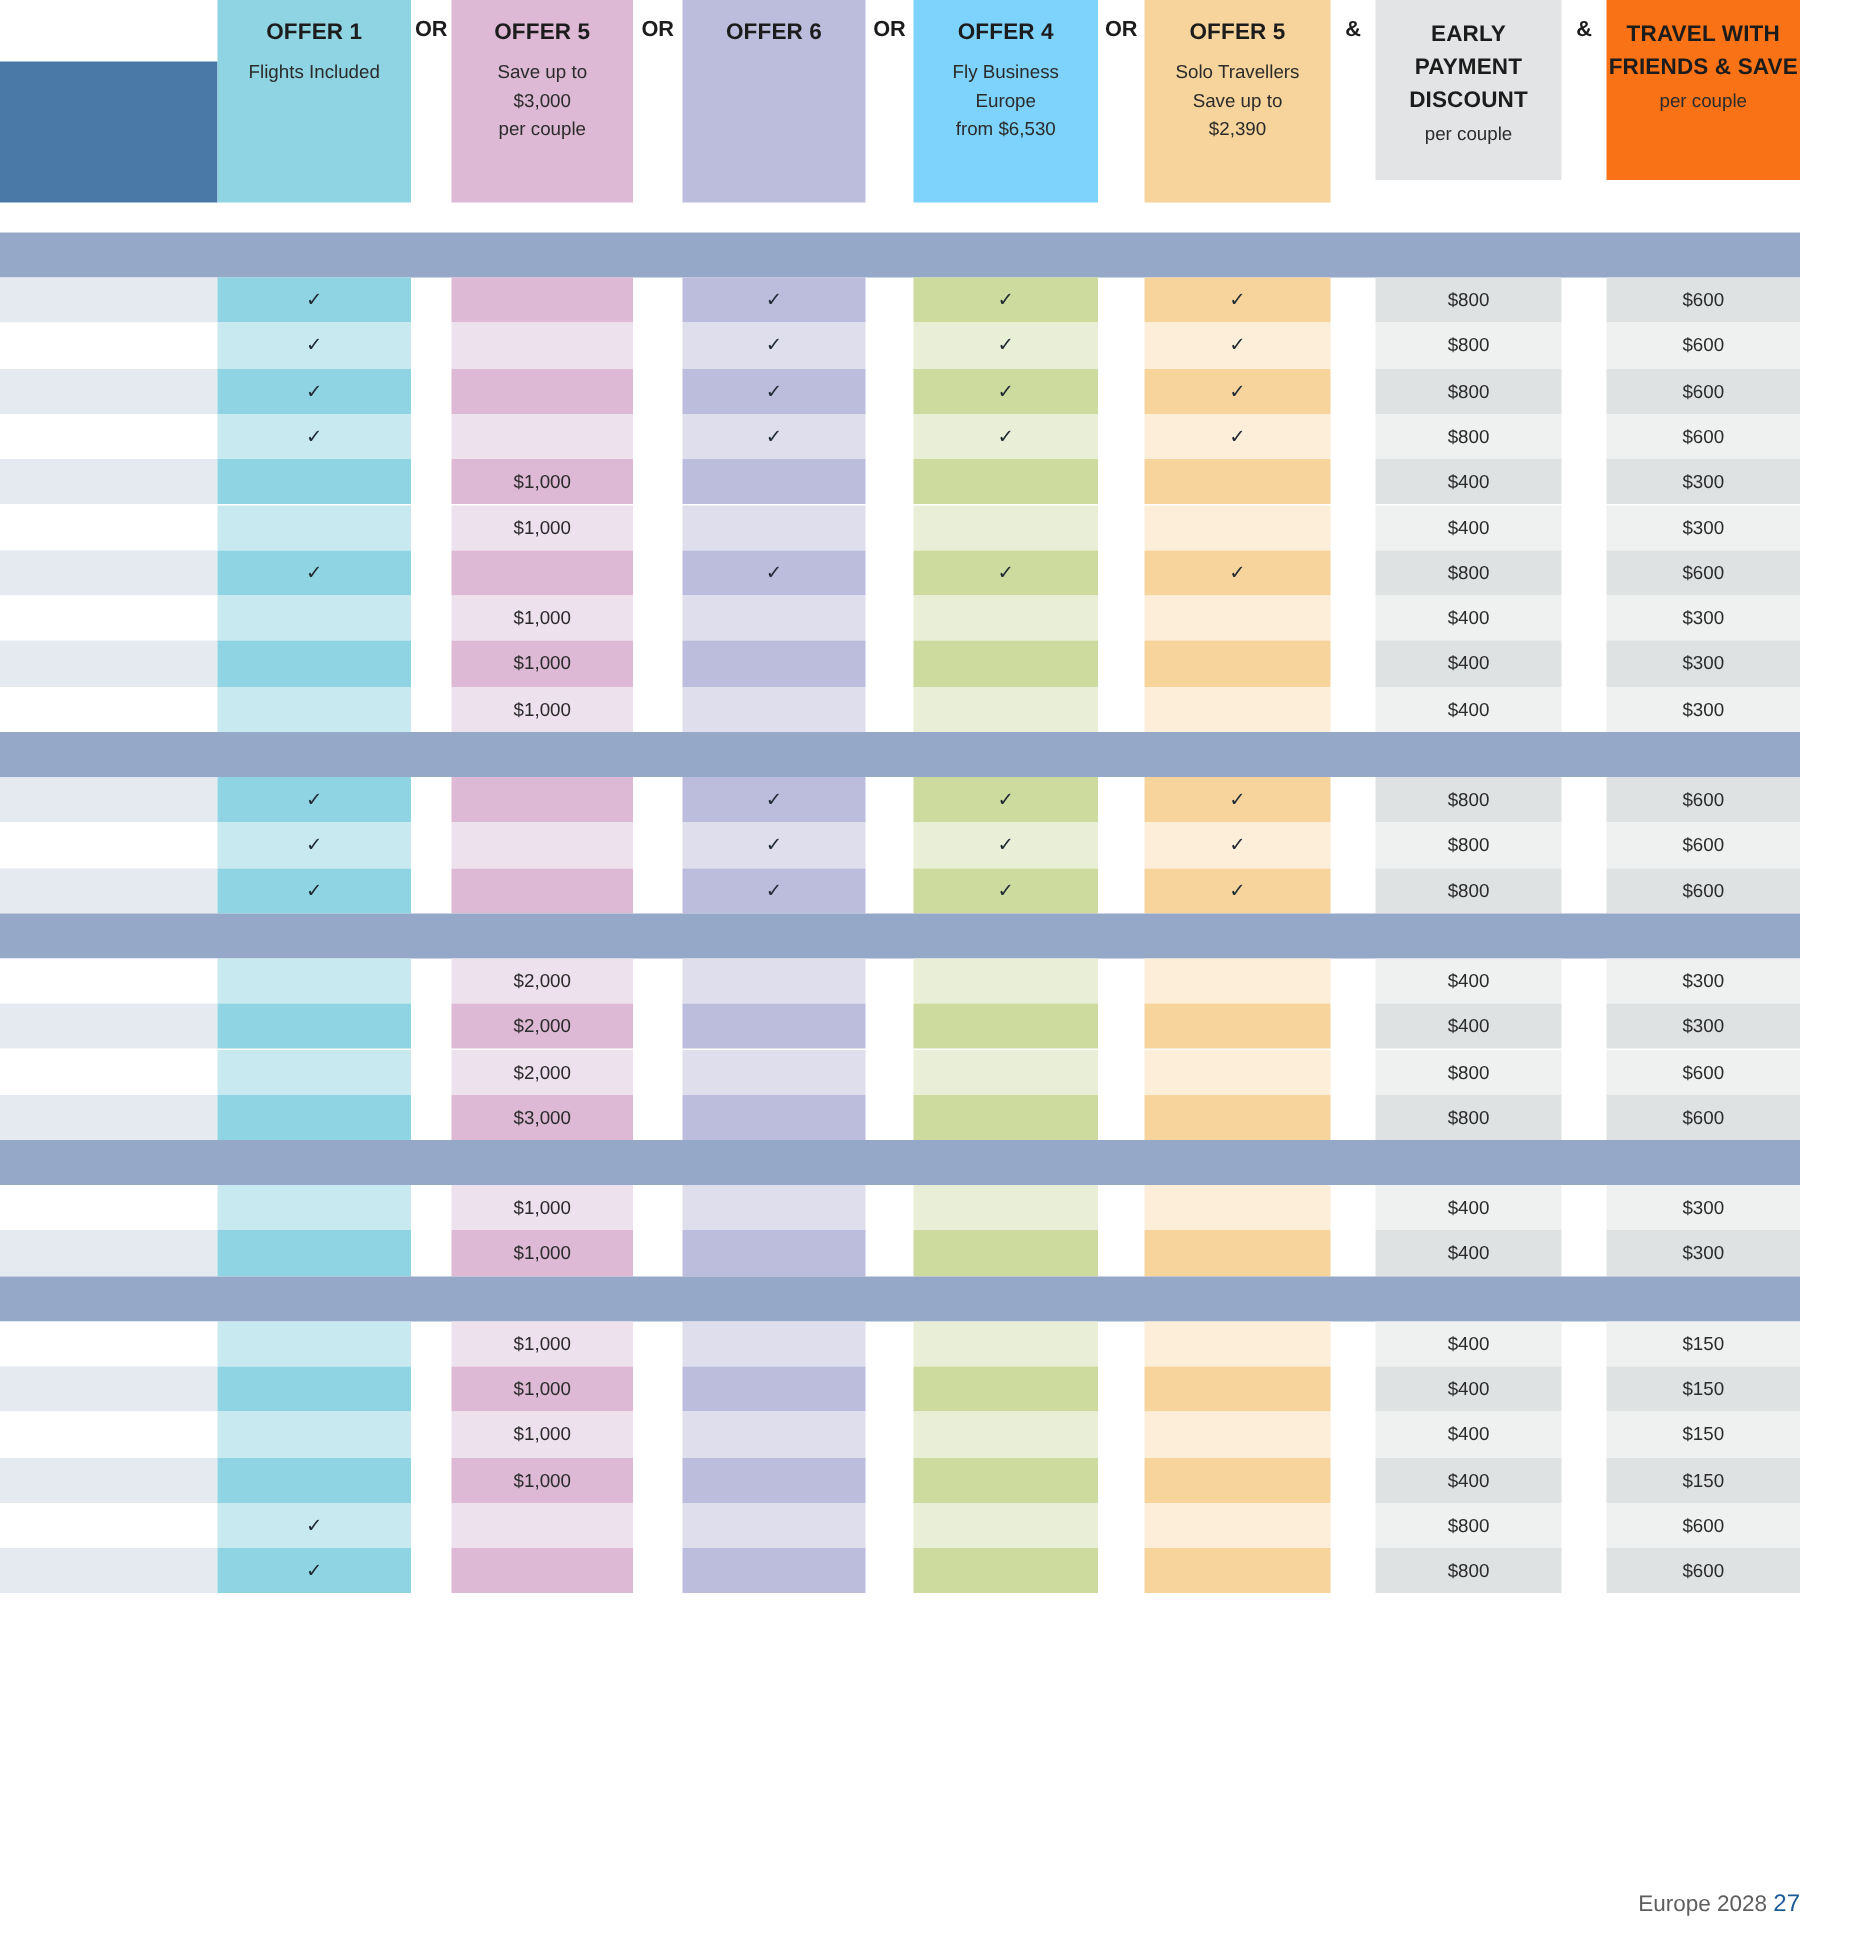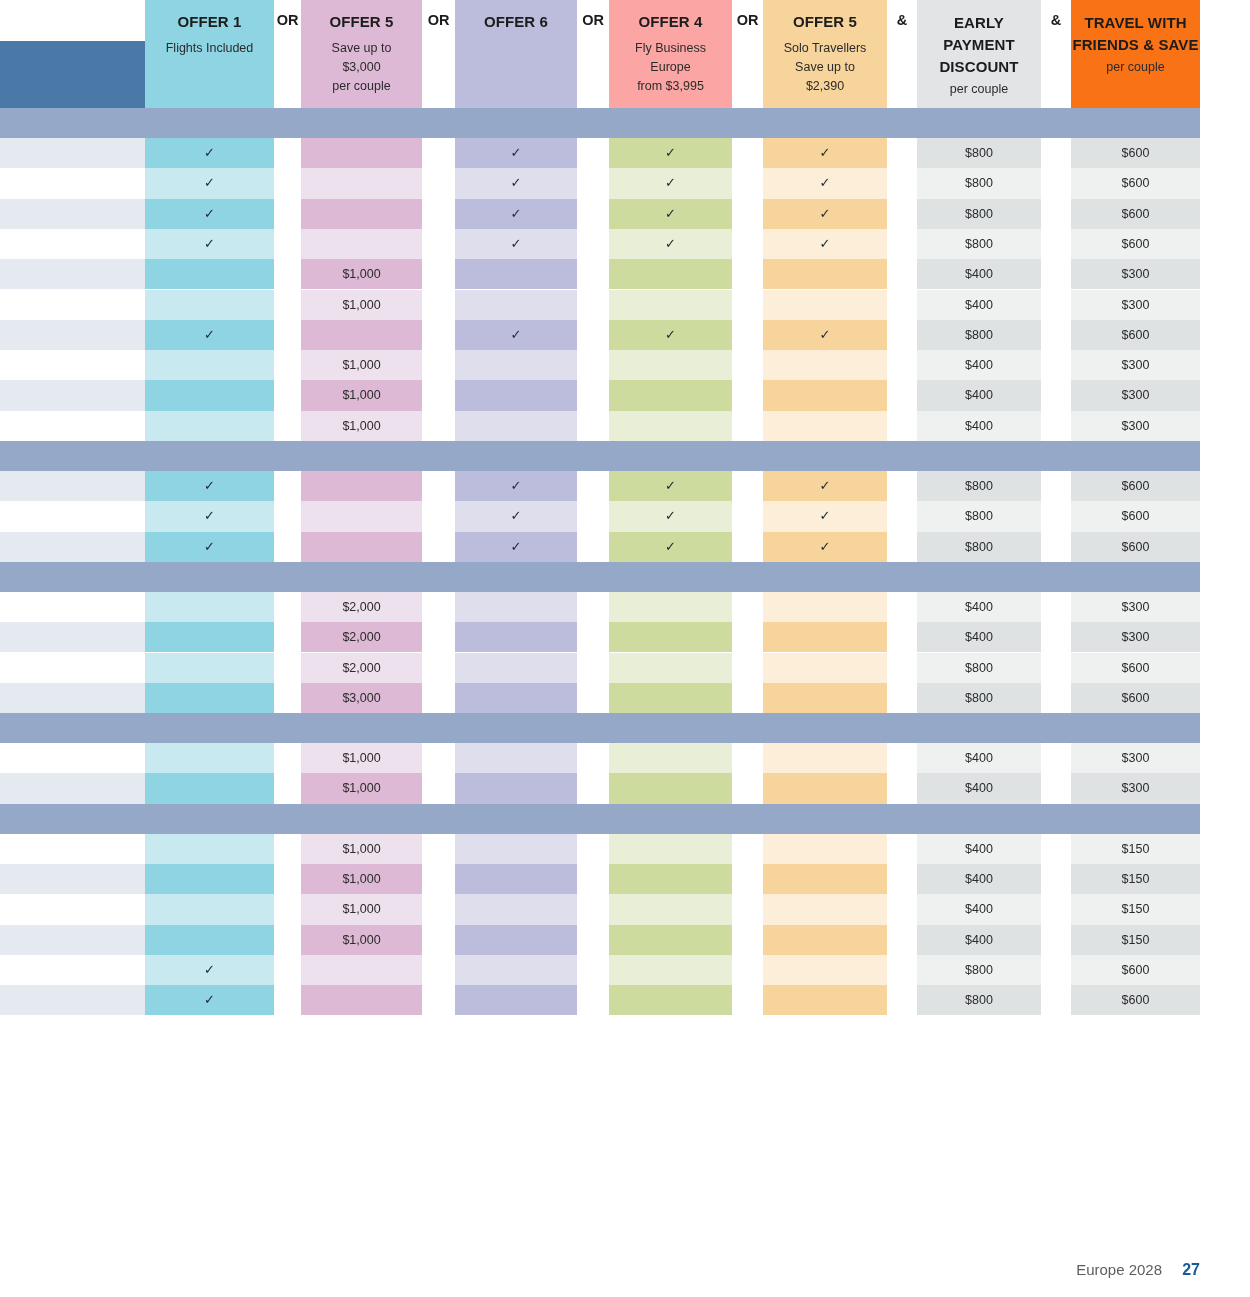--- a/index.html
+++ b/index.html
@@ -9,21 +9,21 @@
     font-family:"Liberation Sans","DejaVu Sans",sans-serif;
     color:#2b2b2b;
     overflow:hidden;
     position:relative;
   }
   #sheet{position:relative;width:1250px;height:1297px;}
 
   
   .header-row{
     position:relative;
-    height:108px;
+    height:155px;
     width:1250px;
   }
   .hcell{
     position:absolute;
     top:0;
     box-sizing:border-box;
     text-align:center;
     padding-top:12px;
   }
   .hcell .title{
@@ -90,22 +90,21 @@
   .footer{
     position:absolute;
     left:0;bottom:18px;
     width:1200px;
     text-align:right;
     font-size:15px;
     color:#5e5e5e;
   }
   .footer .pno{
     color:#1a5a96;
-    font-weight:bold;
-    margin-left:16px;
+    font-weight:normal;
     font-size:16px;
   }
 </style>
 </head>
 <body>
 
 <div id="sheet">
 
   <div class="header-row">
     <div class="corner-block"></div>
@@ -120,26 +119,26 @@
           <span class="title">OFFER 5</span>
           <span class="sub">
             <span>Save up to</span>
             <span>$3,000</span>
             <span>per couple</span>
           </span>
         </div>
         <div class="hcell" style="left: 455px; width: 122px; height: 135px; background: rgb(188, 188, 221);">
           <span class="title">OFFER 6</span>
         </div>
-        <div class="hcell" style="left: 609px; width: 123px; height: 135px; background: #fca5a5;">
+        <div class="hcell" style="left: 609px; width: 123px; height: 135px; background: #7dd3fc;">
           <span class="title">OFFER 4</span>
           <span class="sub">
             <span>Fly Business</span>
             <span>Europe</span>
-            <span>from $3,995</span>
+            <span>from $6,530</span>
           </span>
         </div>
         <div class="hcell" style="left: 763px; width: 124px; height: 135px; background: rgb(247, 212, 155);">
           <span class="title">OFFER 5</span>
           <span class="sub">
             <span>Solo Travellers</span>
             <span>Save up to</span>
             <span>$2,390</span>
           </span>
         </div>

